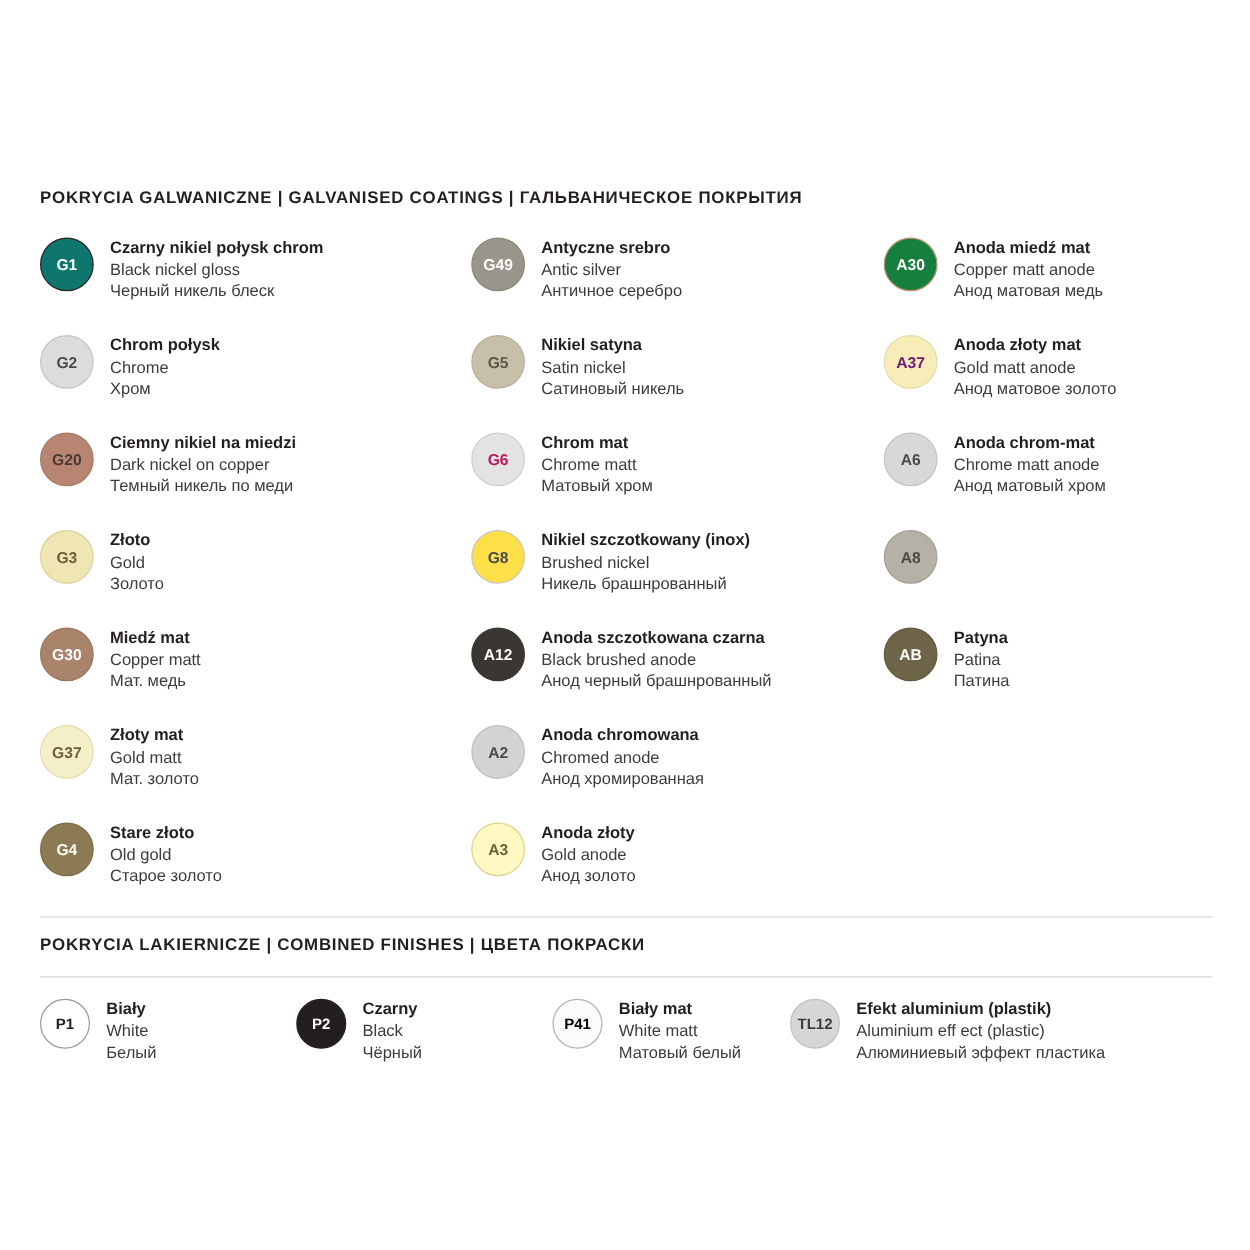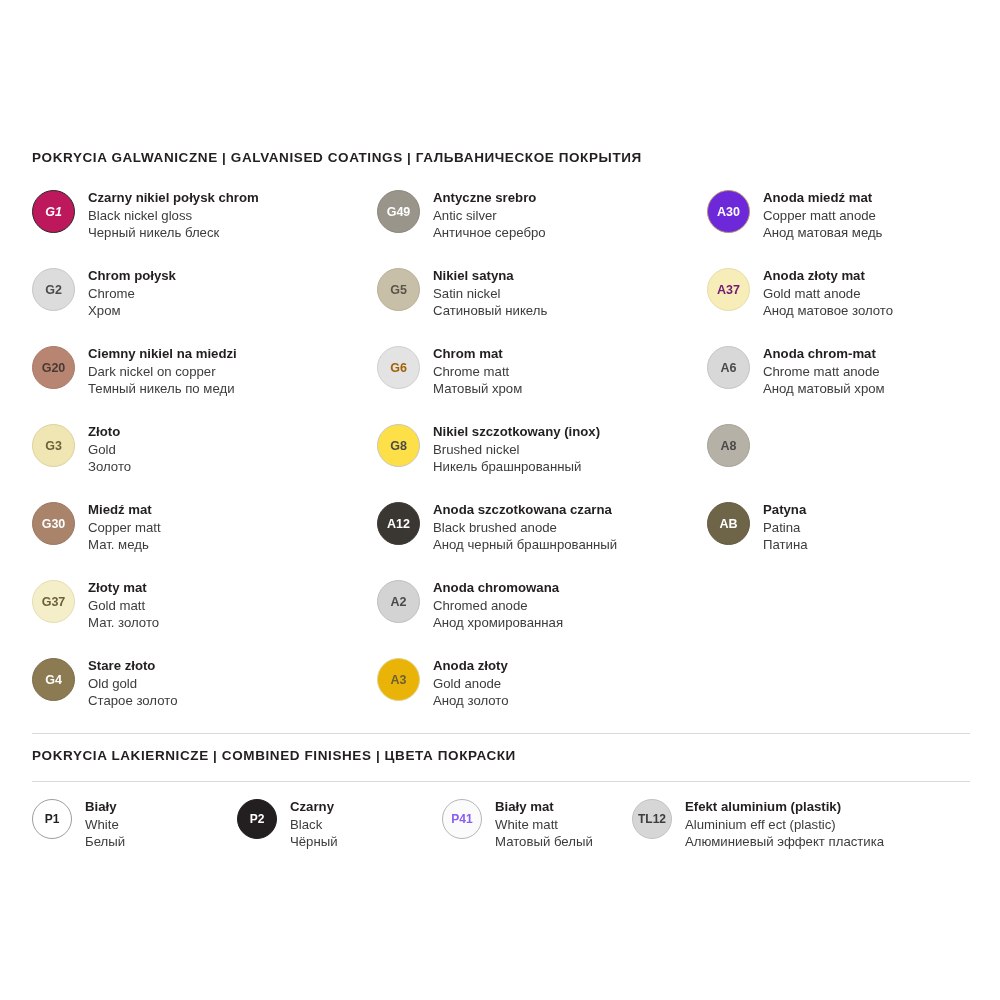--- a/index.html
+++ b/index.html
@@ -101,21 +101,21 @@
 <body>
 
 <div class="page">
 
   <div class="section-title">POKRYCIA GALWANICZNE | GALVANISED COATINGS | ГАЛЬВАНИЧЕСКОЕ ПОКРЫТИЯ</div>
 
   <div class="grid">
 
     <div class="col">
       <div class="item">
-        <div class="swatch" style="background: #be185d; color: rgb(255, 255, 255); border: 1px solid rgb(43, 39, 35); font-style: italic;">G1</div>
+        <div class="swatch" style="background: #0f766e; color: rgb(255, 255, 255); border: 1px solid rgb(43, 39, 35);">G1</div>
         <div class="labels">
           <div class="l-pl">Czarny nikiel połysk chrom</div>
           <div class="l-en">Black nickel gloss</div>
           <div class="l-ru">Черный никель блеск</div>
         </div>
       </div>
       <div class="item">
         <div class="swatch" style="background: rgb(220, 220, 220); color: rgb(74, 74, 74); border: 1px solid rgb(198, 198, 198);">G2</div>
         <div class="labels">
           <div class="l-pl">Chrom połysk</div>
@@ -176,21 +176,21 @@
       </div>
       <div class="item">
         <div class="swatch" style="background: rgb(200, 191, 168); color: rgb(90, 85, 72); border: 1px solid rgb(184, 175, 152);">G5</div>
         <div class="labels">
           <div class="l-pl">Nikiel satyna</div>
           <div class="l-en">Satin nickel</div>
           <div class="l-ru">Сатиновый никель</div>
         </div>
       </div>
       <div class="item">
-        <div class="swatch" style="background: rgb(227, 227, 227); color: #a16207; border: 1px solid rgb(207, 207, 207);">G6</div>
+        <div class="swatch" style="background: rgb(227, 227, 227); color: #be185d; border: 1px solid rgb(207, 207, 207);">G6</div>
         <div class="labels">
           <div class="l-pl">Chrom mat</div>
           <div class="l-en">Chrome matt</div>
           <div class="l-ru">Матовый хром</div>
         </div>
       </div>
       <div class="item">
         <div class="swatch" style="background: #fde047; color: rgb(74, 74, 74); border: 1px solid rgb(202, 198, 190);">G8</div>
         <div class="labels">
           <div class="l-pl">Nikiel szczotkowany (inox)</div>
@@ -208,32 +208,32 @@
       </div>
       <div class="item">
         <div class="swatch" style="background: rgb(211, 211, 211); color: rgb(74, 74, 74); border: 1px solid rgb(191, 191, 191);">A2</div>
         <div class="labels">
           <div class="l-pl">Anoda chromowana</div>
           <div class="l-en">Chromed anode</div>
           <div class="l-ru">Анод хромированная</div>
         </div>
       </div>
       <div class="item">
-        <div class="swatch" style="background: #eab308; color: rgb(107, 96, 56); border: 1px solid rgb(222, 211, 140);">A3</div>
+        <div class="swatch" style="background: #fef9c3; color: rgb(107, 96, 56); border: 1px solid rgb(222, 211, 140);">A3</div>
         <div class="labels">
           <div class="l-pl">Anoda złoty</div>
           <div class="l-en">Gold anode</div>
           <div class="l-ru">Анод золото</div>
         </div>
       </div>
     </div>
 
     <div class="col">
       <div class="item">
-        <div class="swatch" style="background: #6d28d9; color: rgb(255, 255, 255); border: 1px solid rgb(184, 144, 109);">A30</div>
+        <div class="swatch" style="background: #15803d; color: rgb(255, 255, 255); border: 1px solid rgb(184, 144, 109);">A30</div>
         <div class="labels">
           <div class="l-pl">Anoda miedź mat</div>
           <div class="l-en">Copper matt anode</div>
           <div class="l-ru">Анод матовая медь</div>
         </div>
       </div>
       <div class="item">
         <div class="swatch" style="background: rgb(246, 237, 185); color: #701a75; border: 1px solid rgb(230, 220, 168);">A37</div>
         <div class="labels">
           <div class="l-pl">Anoda złoty mat</div>
@@ -279,21 +279,21 @@
     </div>
     <div class="item">
       <div class="swatch" style="background: rgb(35, 31, 32); color: rgb(255, 255, 255); border: 1px solid rgb(35, 31, 32);">P2</div>
       <div class="labels">
         <div class="l-pl">Czarny</div>
         <div class="l-en">Black</div>
         <div class="l-ru">Чёрный</div>
       </div>
     </div>
     <div class="item">
-      <div class="swatch" style="background: rgb(251, 251, 251); color: #8b5cf6; border: 1px solid rgb(181, 181, 181);">P41</div>
+      <div class="swatch" style="background: rgb(251, 251, 251); color: #000000; border: 1px solid rgb(181, 181, 181);">P41</div>
       <div class="labels">
         <div class="l-pl">Biały mat</div>
         <div class="l-en">White matt</div>
         <div class="l-ru">Матовый белый</div>
       </div>
     </div>
     <div class="item">
       <div class="swatch" style="background: rgb(214, 214, 214); color: rgb(60, 60, 59); border: 1px solid rgb(194, 194, 194);">TL12</div>
       <div class="labels">
         <div class="l-pl">Efekt aluminium (plastik)</div>

